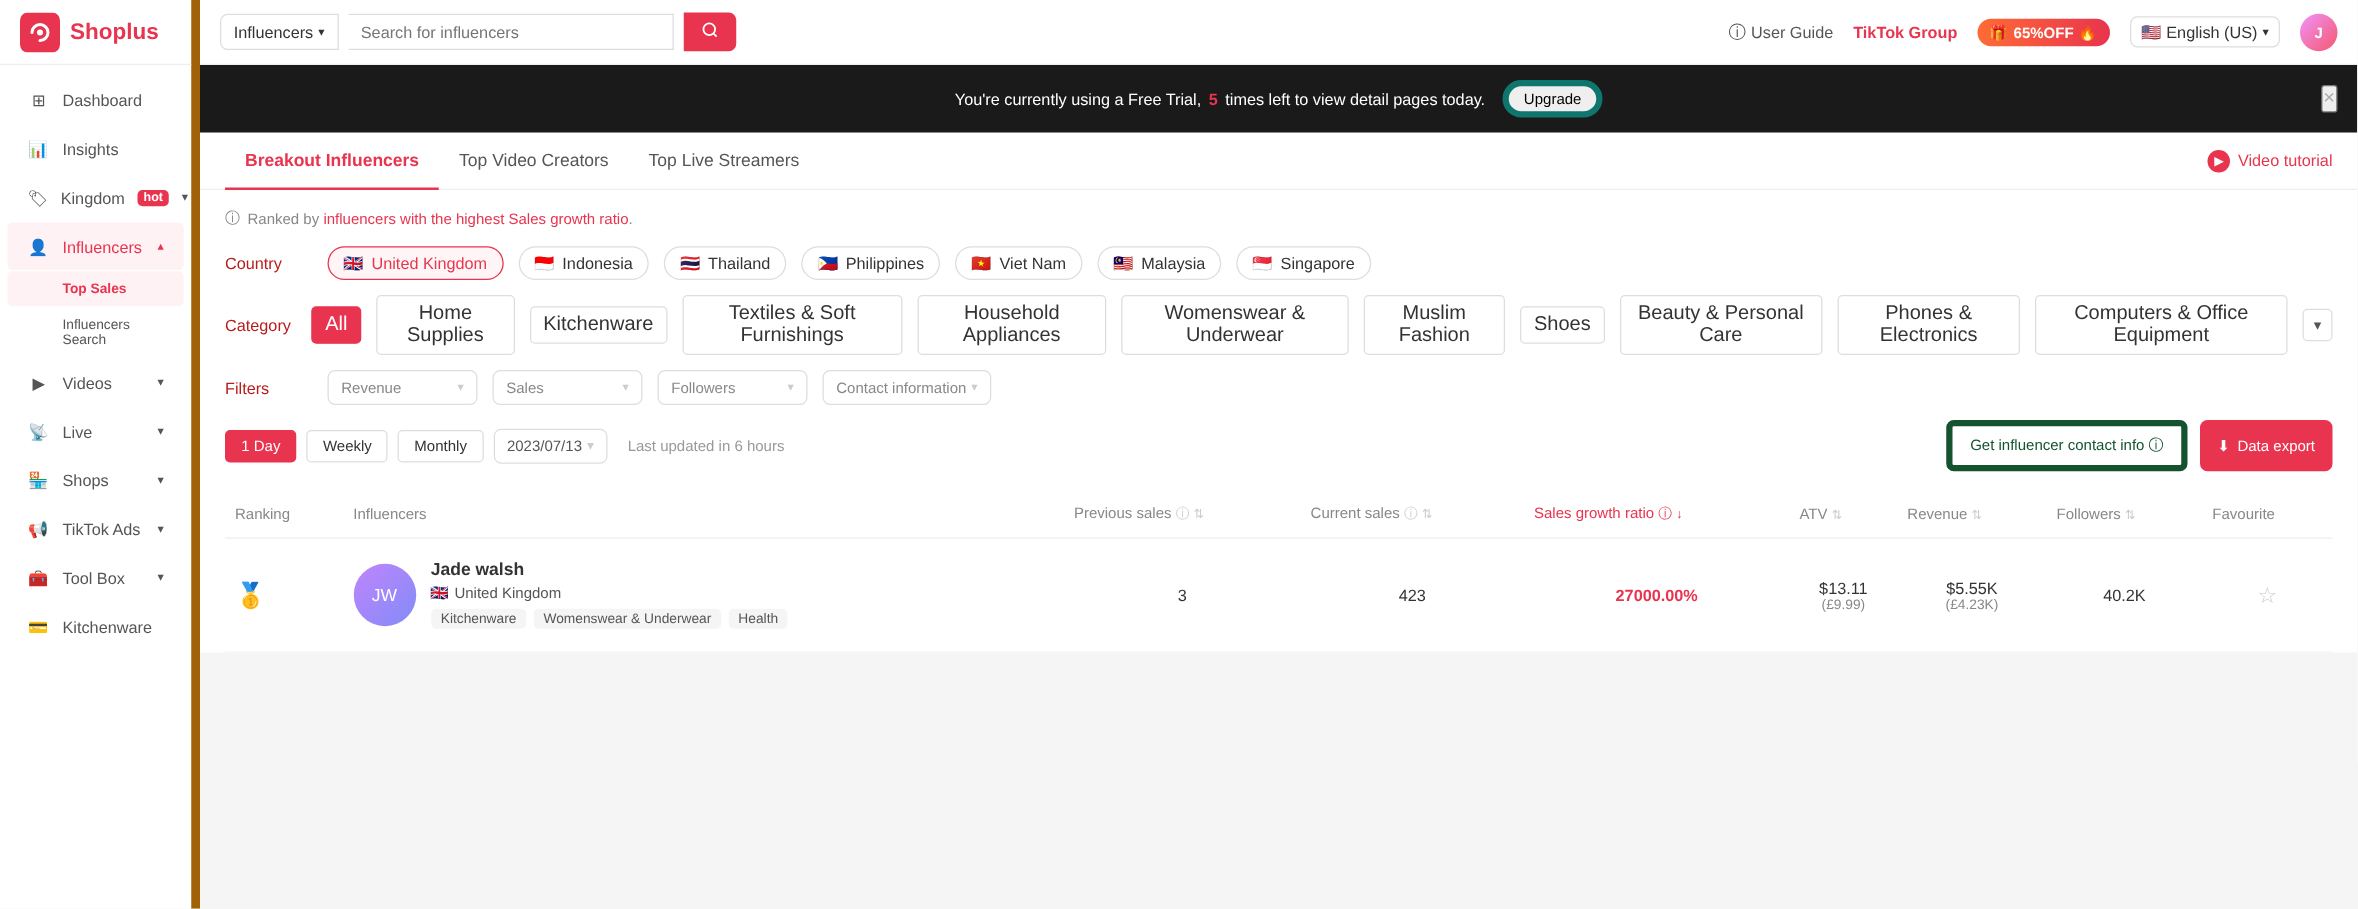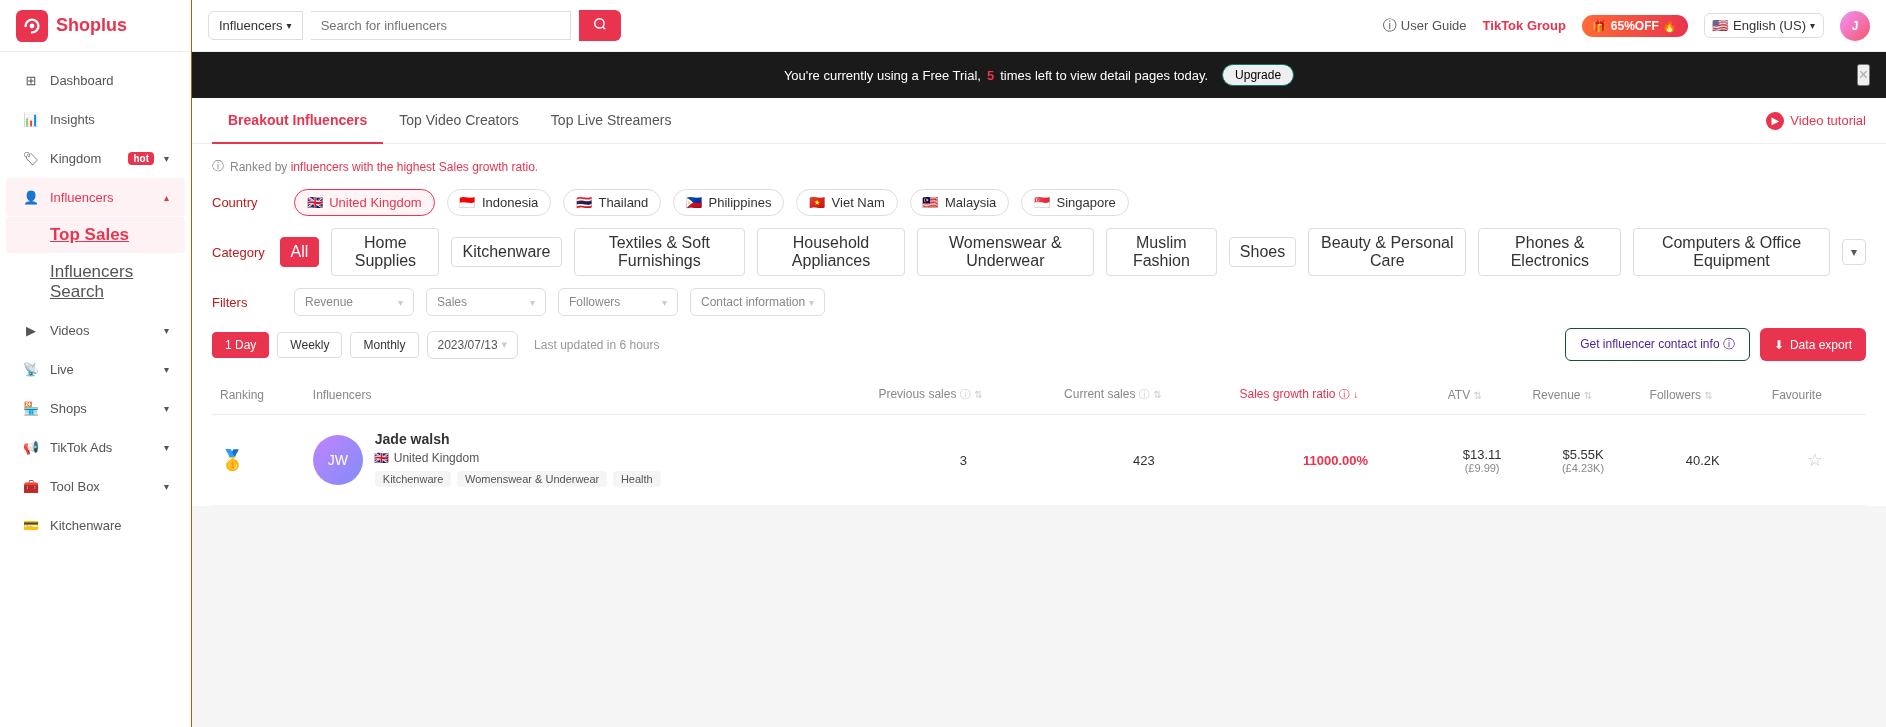--- a/index.html
+++ b/index.html
@@ -1,20 +1,20 @@
 <!DOCTYPE html>
 <html><head>
   <meta charset="utf-8">
   <style>
     * { box-sizing: border-box; margin: 0; padding: 0; }
     body { font-family: -apple-system, BlinkMacSystemFont, 'Segoe UI', sans-serif; font-size: 13px; background: #f5f5f5; color: #333; }
 
     
     .app-container { display: flex; height: 727px; overflow: hidden; }
-    .sidebar { width: 192px; background: #fff; border-right: 1px solid #a16207; display: flex; flex-direction: column; flex-shrink: 0; }
+    .sidebar { width: 160px; background: #fff; border-right: 7px solid #a16207; display: flex; flex-direction: column; flex-shrink: 0; }
     .main-content { flex: 1; overflow-y: auto; background: #f5f5f5; }
 
     
     .topbar { height: 52px; background: #fff; border-bottom: 1px solid #eee; display: flex; align-items: center; padding: 0 16px; gap: 12px; position: sticky; top: 0; z-index: 100; }
     .search-area { display: flex; align-items: center; gap: 8px; flex: 1; }
     .search-dropdown { display: flex; align-items: center; gap: 4px; border: 1px solid #ddd; border-radius: 6px 0 0 6px; padding: 6px 10px; background: #fff; cursor: pointer; font-size: 13px; color: #333; white-space: nowrap; }
     .search-input { border: 1px solid #ddd; border-left: none; padding: 6px 10px; font-size: 13px; width: 260px; outline: none; }
     .search-btn { background: #e8344e; border: none; color: white; padding: 7px 14px; border-radius: 0 6px 6px 0; cursor: pointer; }
     .topbar-right { display: flex; align-items: center; gap: 16px; margin-left: auto; }
     .user-guide { display: flex; align-items: center; gap: 4px; font-size: 13px; color: #555; cursor: pointer; }
@@ -26,27 +26,27 @@
     
     .sidebar-logo-area { height: 52px; display: flex; align-items: center; padding: 0 16px; border-bottom: 1px solid #eee; }
     .sidebar-logo { font-weight: 700; font-size: 18px; color: #e8344e; display: flex; align-items: center; gap: 8px; }
     .sidebar-nav { flex: 1; overflow-y: auto; padding: 8px 0; }
     .nav-item { display: flex; align-items: center; gap: 10px; padding: 10px 16px; cursor: pointer; color: #555; font-size: 13px; font-weight: 500; transition: background 0.15s; border-radius: 4px; margin: 1px 6px; }
     .nav-item.active { background: #fef2f4; color: #e8344e; }
     .nav-item .nav-icon { width: 18px; height: 18px; display: flex; align-items: center; justify-content: center; color: inherit; }
     .nav-item .nav-label { flex: 1; }
     .nav-item .badge { background: #e8344e; color: white; border-radius: 4px; padding: 1px 5px; font-size: 10px; font-weight: 700; }
     .nav-item .chevron { margin-left: auto; font-size: 10px; }
-    .sub-nav-item { display: flex; align-items: center; padding: 8px 16px 8px 44px; cursor: pointer; color: #555; font-size: 17px; border-radius: 4px; margin: 1px 6px; text-decoration: underline; }
+    .sub-nav-item { display: flex; align-items: center; padding: 8px 16px 8px 44px; cursor: pointer; color: #555; font-size: 11px; border-radius: 4px; margin: 1px 6px; }
     .sub-nav-item.active { color: #e8344e; background: #fef2f4; font-weight: 600; }
 
     
     .banner { background: #1a1a1a; color: #fff; padding: 12px 20px; display: flex; align-items: center; justify-content: center; gap: 6px; font-size: 13px; position: relative; }
     .banner-close { position: absolute; right: 16px; top: 50%; transform: translateY(-50%); cursor: pointer; font-size: 16px; color: #aaa; }
-    .banner-upgrade { border: 1px solid #0f766e; border-radius: 20px; padding: 3px 12px; font-size: 12px; cursor: pointer; margin-left: 8px; }
+    .banner-upgrade { border: 5px solid #0f766e; border-radius: 20px; padding: 3px 12px; font-size: 12px; cursor: pointer; margin-left: 8px; }
     .banner-highlight { color: #e8344e; font-weight: 700; }
 
     
     .content-area { background: #fff; margin: 0; }
     .tabs-area { padding: 0 20px; border-bottom: 1px solid #eee; display: flex; align-items: center; gap: 0; }
     .tab { padding: 14px 16px; cursor: pointer; font-size: 14px; color: #555; border-bottom: 2px solid transparent; margin-bottom: -1px; }
     .tab.active { color: #e8344e; border-bottom: 2px solid #e8344e; font-weight: 600; }
     .video-tutorial { margin-left: auto; display: flex; align-items: center; gap: 6px; color: #e8344e; font-size: 13px; cursor: pointer; }
 
     
@@ -60,21 +60,21 @@
     .category-btn { padding: 5px 10px; border: 1px solid #ddd; border-radius: 4px; cursor: pointer; font-size: 16px; color: #333; background: #fff; }
     .category-btn.active { background: #e8344e; color: #fff; border-color: #e8344e; }
     .category-more { background: none; border: 1px solid #ddd; border-radius: 4px; padding: 5px 8px; cursor: pointer; font-size: 12px; color: #555; }
     .select-filter { border: 1px solid #ddd; border-radius: 6px; padding: 6px 10px; font-size: 12px; color: #888; background: #fff; cursor: pointer; min-width: 120px; display: flex; align-items: center; justify-content: space-between; gap: 4px; }
     .filter-row3 { display: flex; align-items: center; gap: 8px; }
     .period-btn { padding: 5px 12px; border: 1px solid #ddd; border-radius: 4px; cursor: pointer; font-size: 12px; color: #333; background: #fff; }
     .period-btn.active { background: #e8344e; color: #fff; border-color: #e8344e; }
     .date-select { border: 1px solid #ddd; border-radius: 6px; padding: 6px 10px; font-size: 12px; color: #555; background: #fff; cursor: pointer; display: flex; align-items: center; gap: 4px; }
     .last-updated { color: #999; font-size: 12px; margin-left: 8px; }
     .action-buttons { margin-left: auto; display: flex; gap: 10px; }
-    .contact-info-btn { border: 1px solid #14532d; border-radius: 6px; padding: 7px 14px; font-size: 12px; color: #4c1d95; cursor: pointer; background: #fff; display: flex; align-items: center; gap: 4px; }
+    .contact-info-btn { border: 5px solid #14532d; border-radius: 6px; padding: 7px 14px; font-size: 12px; color: #14532d; cursor: pointer; background: #fff; display: flex; align-items: center; gap: 4px; }
     .export-btn { background: #e8344e; color: #fff; border: none; border-radius: 6px; padding: 7px 14px; font-size: 12px; cursor: pointer; display: flex; align-items: center; gap: 6px; }
 
     
     .table-section { padding: 0 20px; }
     .data-table { width: 100%; border-collapse: collapse; }
     .data-table thead tr { border-bottom: 1px solid #eee; }
     .data-table thead th { padding: 12px 8px; font-size: 12px; color: #888; font-weight: 500; text-align: left; white-space: nowrap; }
     .data-table thead th.sort-active { color: #e8344e; }
     .data-table tbody tr { border-bottom: 1px solid #f5f5f5; }
     .data-table tbody td { padding: 16px 8px; font-size: 13px; vertical-align: middle; }
@@ -421,21 +421,21 @@
                     </div>
                   </div>
                 </td>
                 <td style="text-align:center;">
                   <span>3</span>
                 </td>
                 <td style="text-align:center;">
                   <span>423</span>
                 </td>
                 <td style="text-align:center;">
-                  <span style="color:#e8344e;font-weight:600;">11000.00%</span>
+                  <span style="color:#e8344e;font-weight:600;">27000.00%</span>
                 </td>
                 <td style="text-align:center;">
                   <div>$13.11</div>
                   <div style="color:#888;font-size:11px;">(£9.99)</div>
                 </td>
                 <td style="text-align:center;">
                   <div>$5.55K</div>
                   <div style="color:#888;font-size:11px;">(£4.23K)</div>
                 </td>
                 <td style="text-align:center;">

